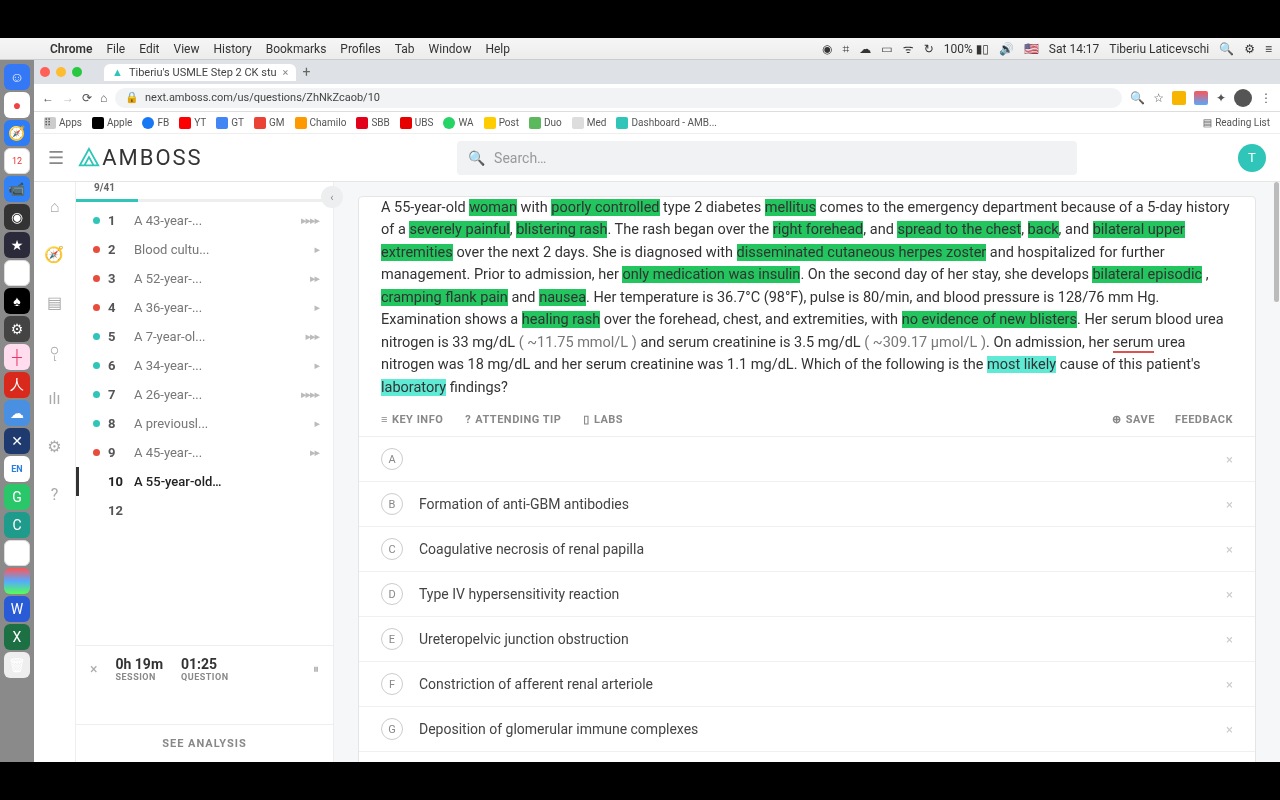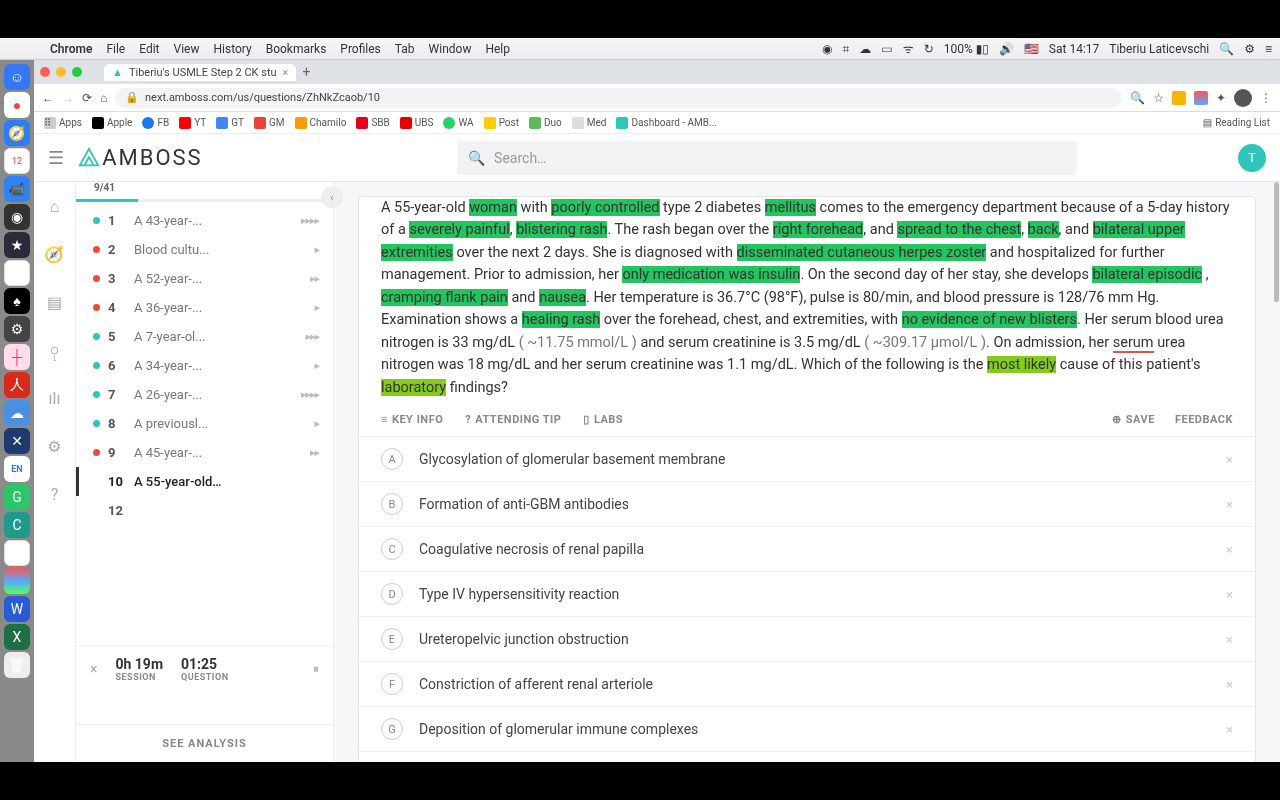--- a/index.html
+++ b/index.html
@@ -65,21 +65,21 @@
 .timer .t { font-weight: 700; font-size: 14px; color: #333;}
 .timer .l { font-size: 9px; font-weight: 700; color: #888; letter-spacing: 0.5px;}
 .timer .pause { margin-left: auto; color: #aaa;}
 .seean { border-top: 1px solid #eee; text-align: center; padding: 12px; font-size: 11px; font-weight: 700; color: #888; letter-spacing: 1px; cursor:pointer;margin-top:32px;}
 
 
 .main { flex: 1; overflow-y: auto; padding: 14px 24px; position: relative;}
 .card { background: #fff; border: 1px solid #e5e5e5; border-radius: 4px; margin-bottom: 16px;}
 .stem { padding: 0 22px 14px; font-size: 14.5px; line-height: 1.55; color: #333;}
 .hl { background: #22c55e; }
-.hl2 { background: #84cc16; }
+.hl2 { background: #5eead4; }
 .redu { border-bottom: 2px solid #d9534f; }
 .conv { color: #777;}
 .actions { display: flex; align-items: center; padding: 0 22px 10px; font-size: 11px; font-weight: 700; color: #888; gap: 22px; letter-spacing: 0.5px;}
 .actions .act { display: flex; align-items: center; gap: 4px; cursor:pointer;}
 .actions .r { margin-left: auto; display:flex; gap: 20px;}
 .choices { border-top: 1px solid #eee;}
 .choice { display: flex; align-items: center; padding: 11px 22px; border-top: 1px solid #f0f0f0; font-size: 14px; color: #444; cursor:pointer;}
 .choice:first-child { border-top: none;}
 .cl { width: 22px; height: 22px; border: 1px solid #ccc; border-radius: 50%; display:flex;align-items:center;justify-content:center;font-size:11px;color:#888;margin-right:16px; flex-shrink:0;}
 .choice .cx { margin-left: auto; color: #ccc; font-size: 13px;}
@@ -368,21 +368,20 @@
             <span class="r">
               <span class="act">⊕ <span>SAVE</span></span>
               <span class="act">
                   <span>FEEDBACK</span>
                 </span>
             </span>
           </div>
           <div class="choices" id="choices">
               <div class="choice">
                 <span class="cl">A</span>
-                <span>Glycosylation of glomerular basement membrane</span>
                 <span class="cx">×</span>
               </div>
               <div class="choice">
                 <span class="cl">B</span>
                 <span>Formation of anti-GBM antibodies</span>
                 <span class="cx">×</span>
               </div>
               <div class="choice">
                 <span class="cl">C</span>
                 <span>Coagulative necrosis of renal papilla</span>

